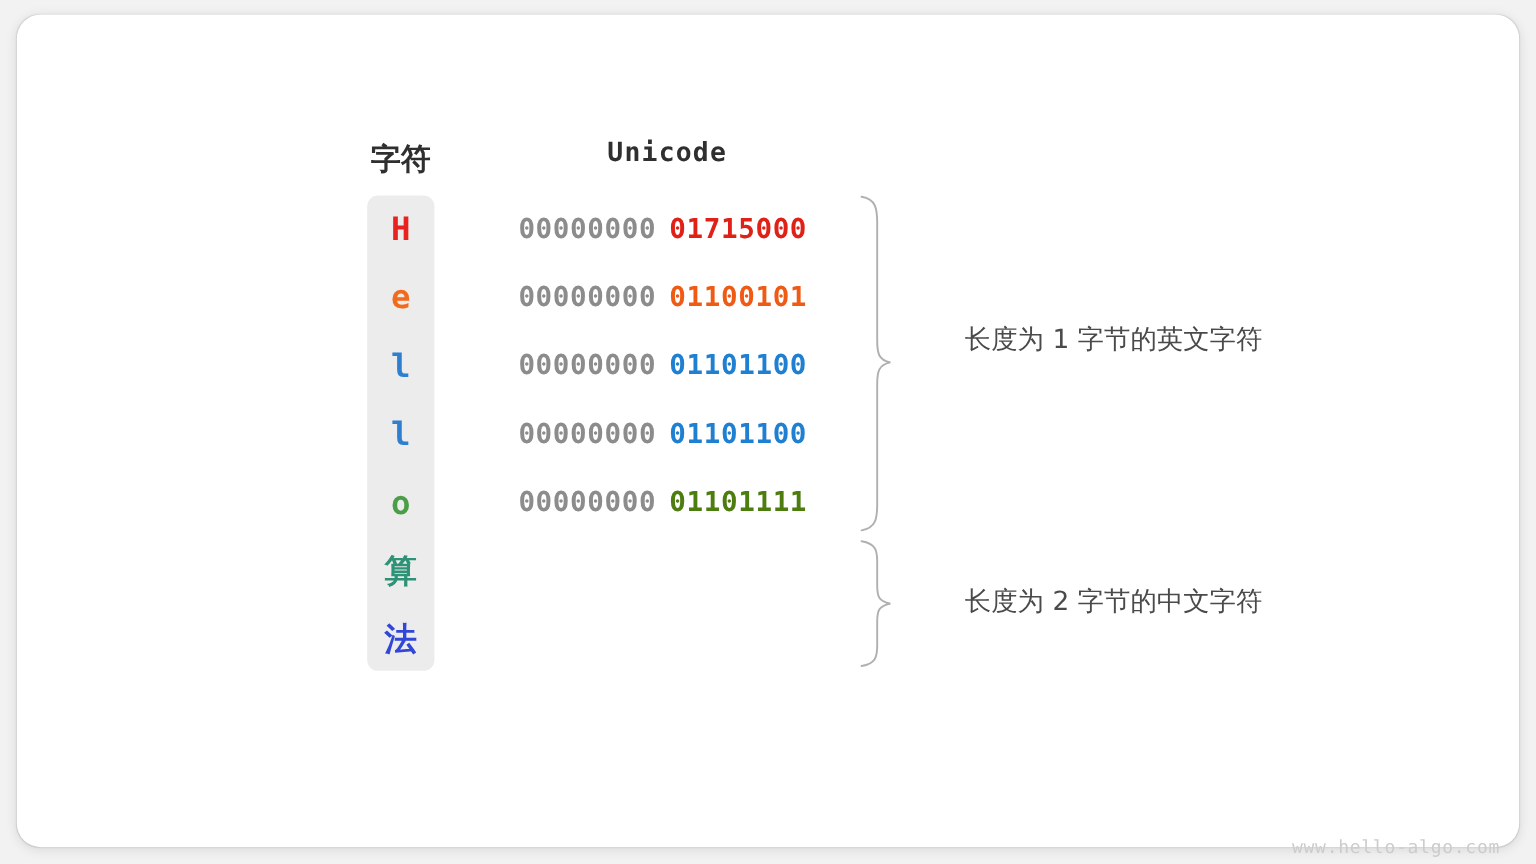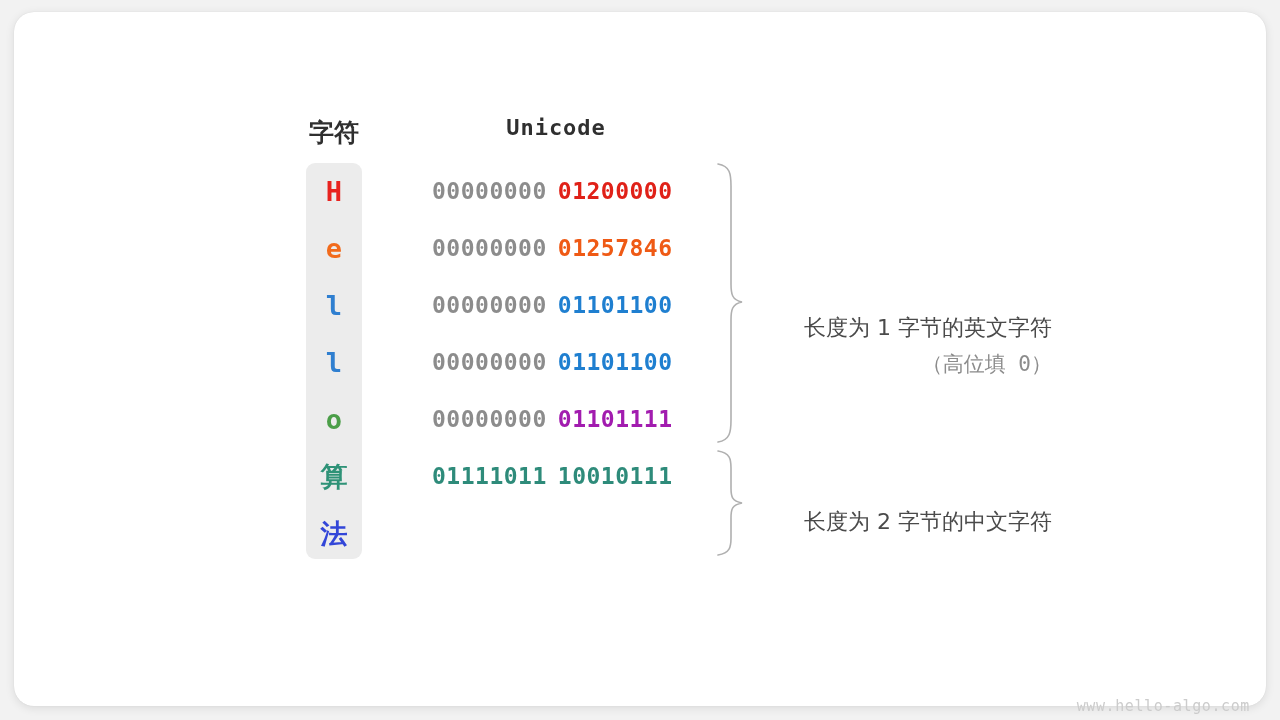--- a/index.html
+++ b/index.html
@@ -108,25 +108,24 @@
 
   
   .brace {
     position: absolute;
     overflow: visible;
   }
 
   
   .annotation {
     position: absolute;
-    text-align: right;
+    text-align: center;
     white-space: nowrap;
     transform: translateX(-50%);
     font-family: "DejaVu Sans", "Liberation Sans", sans-serif;
-    margin-top: 44px;
   }
   .ann-main {
     font-size: 22px;
     color: #4a4a4a;
     line-height: 36px;
   }
   .ann-sub {
     font-size: 21px;
     color: #8c8c8c;
     line-height: 36px;
@@ -159,49 +158,45 @@
 
   <div class="char-cell" style="top:163px;color:#e8231f">H</div>
   <div class="char-cell" style="top:220px;color:#f26a1b">e</div>
   <div class="char-cell" style="top:277px;color:#2f7fd0">l</div>
   <div class="char-cell" style="top:334px;color:#2f7fd0">l</div>
   <div class="char-cell" style="top:391px;color:#4b9e48">o</div>
   <div class="char-cell cjk" style="top:448px;color:#2e9277">算</div>
   <div class="char-cell cjk" style="top:505px;color:#3246d8">法</div>
 
   <div class="bin-row" style="top:163px">
-    <span class="bin-hi">00000000</span><span class="bin-gap"></span><span class="bin-lo" style="color:#e02118">01200000</span>
+    <span class="bin-hi">00000000</span><span class="bin-gap"></span><span class="bin-lo" style="color:#e02118">01715000</span>
   </div>
   <div class="bin-row" style="top:220px">
-    <span class="bin-hi">00000000</span><span class="bin-gap"></span><span class="bin-lo" style="color:#ef5a15">01257846</span>
+    <span class="bin-hi">00000000</span><span class="bin-gap"></span><span class="bin-lo" style="color:#ef5a15">01100101</span>
   </div>
   <div class="bin-row" style="top:277px">
     <span class="bin-hi">00000000</span><span class="bin-gap"></span><span class="bin-lo" style="color:#1f7fd0">01101100</span>
   </div>
   <div class="bin-row" style="top:334px">
     <span class="bin-hi">00000000</span><span class="bin-gap"></span><span class="bin-lo" style="color:#1f7fd0">01101100</span>
   </div>
   <div class="bin-row" style="top:391px">
-    <span class="bin-hi">00000000</span><span class="bin-gap"></span><span class="bin-lo" style="color:#a21caf">01101111</span>
-  </div>
-  <div class="bin-row" style="top:448px">
-    <span class="bin-lo" style="color:#2e8b7a">01111011</span><span class="bin-gap"></span><span class="bin-lo" style="color:#2e8b7a">10010111</span>
+    <span class="bin-hi">00000000</span><span class="bin-gap"></span><span class="bin-lo" style="color:#4d7c0f">01101111</span>
   </div>
 
   <svg class="brace" style="left:714px; top:158px;" width="40" height="290" viewBox="0 0 40 290" fill="none">
     <path d="M4 6 C16 8 17 16 17 28 L17 126 C17 136 18 142 28 144 C18 146 17 152 17 162 L17 262 C17 274 16 282 4 284" stroke="#b0b0b0" stroke-width="1.6" fill="none" stroke-linecap="round"></path>
   </svg>
 
   <svg class="brace" style="left:714px; top:446px;" width="40" height="118" viewBox="0 0 40 118" fill="none">
     <path d="M4 5 C16 7 17 13 17 22 L17 42 C17 51 18 55 28 57 C18 59 17 63 17 72 L17 92 C17 101 16 107 4 109" stroke="#b0b0b0" stroke-width="1.6" fill="none" stroke-linecap="round"></path>
   </svg>
 
   <div class="annotation" style="left:928px; top:266px;">
     <div class="ann-main">长度为 1 字节的英文字符</div>
-    <div class="ann-sub">（高位填 0）</div>
-  </div>
-
-  <div class="annotation" style="left:928px; top:460px;">
+  </div>
+
+  <div class="annotation" style="left:928px; top:484px;">
     <div class="ann-main">长度为 2 字节的中文字符</div>
   </div>
 
   <div id="watermark">www.hello-algo.com</div>
 </div>
 
 </body></html>

